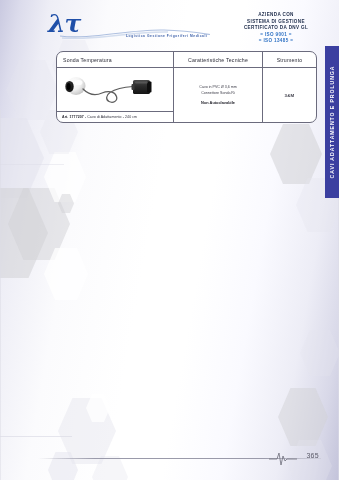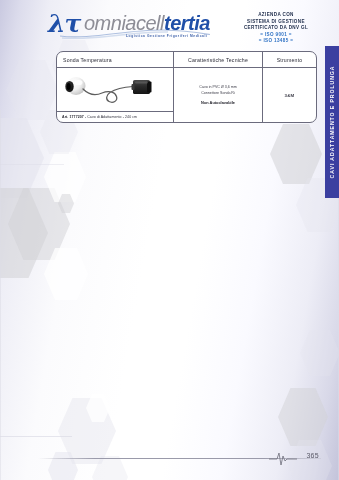--- a/index.html
+++ b/index.html
@@ -334,23 +334,20 @@
   <div class="header">
 
     <div class="logo">
       <div class="logo-lambda">λτ</div>
 
       <svg class="logo-swoosh" viewBox="0 0 150 12">
         <path d="M0,9 C30,13 70,2 104,3 C124,3.5 140,6 150,7.5" stroke="#6f8fc8" stroke-width="1.1" fill="none" opacity=".55"></path>
         <path d="M2,11 C34,14 74,4 108,5" stroke="#b9c9e4" stroke-width="1.6" fill="none" opacity=".6"></path>
       </svg>
 
-      <div class="logo-word">
-        <span class="w1">omniacell</span><span class="w2">tertia</span>
-      </div>
 
       <div class="logo-tag">Logistica Gestione Frigoriferi Medicali</div>
     </div>
 
     <div class="cert">
       <div class="cert-line">AZIENDA CON</div>
       <div class="cert-line">SISTEMA DI GESTIONE</div>
       <div class="cert-line">CERTIFICATO DA DNV GL</div>
       <div class="cert-iso">= ISO 9001 =</div>
       <div class="cert-iso">= ISO 13485 =</div>

